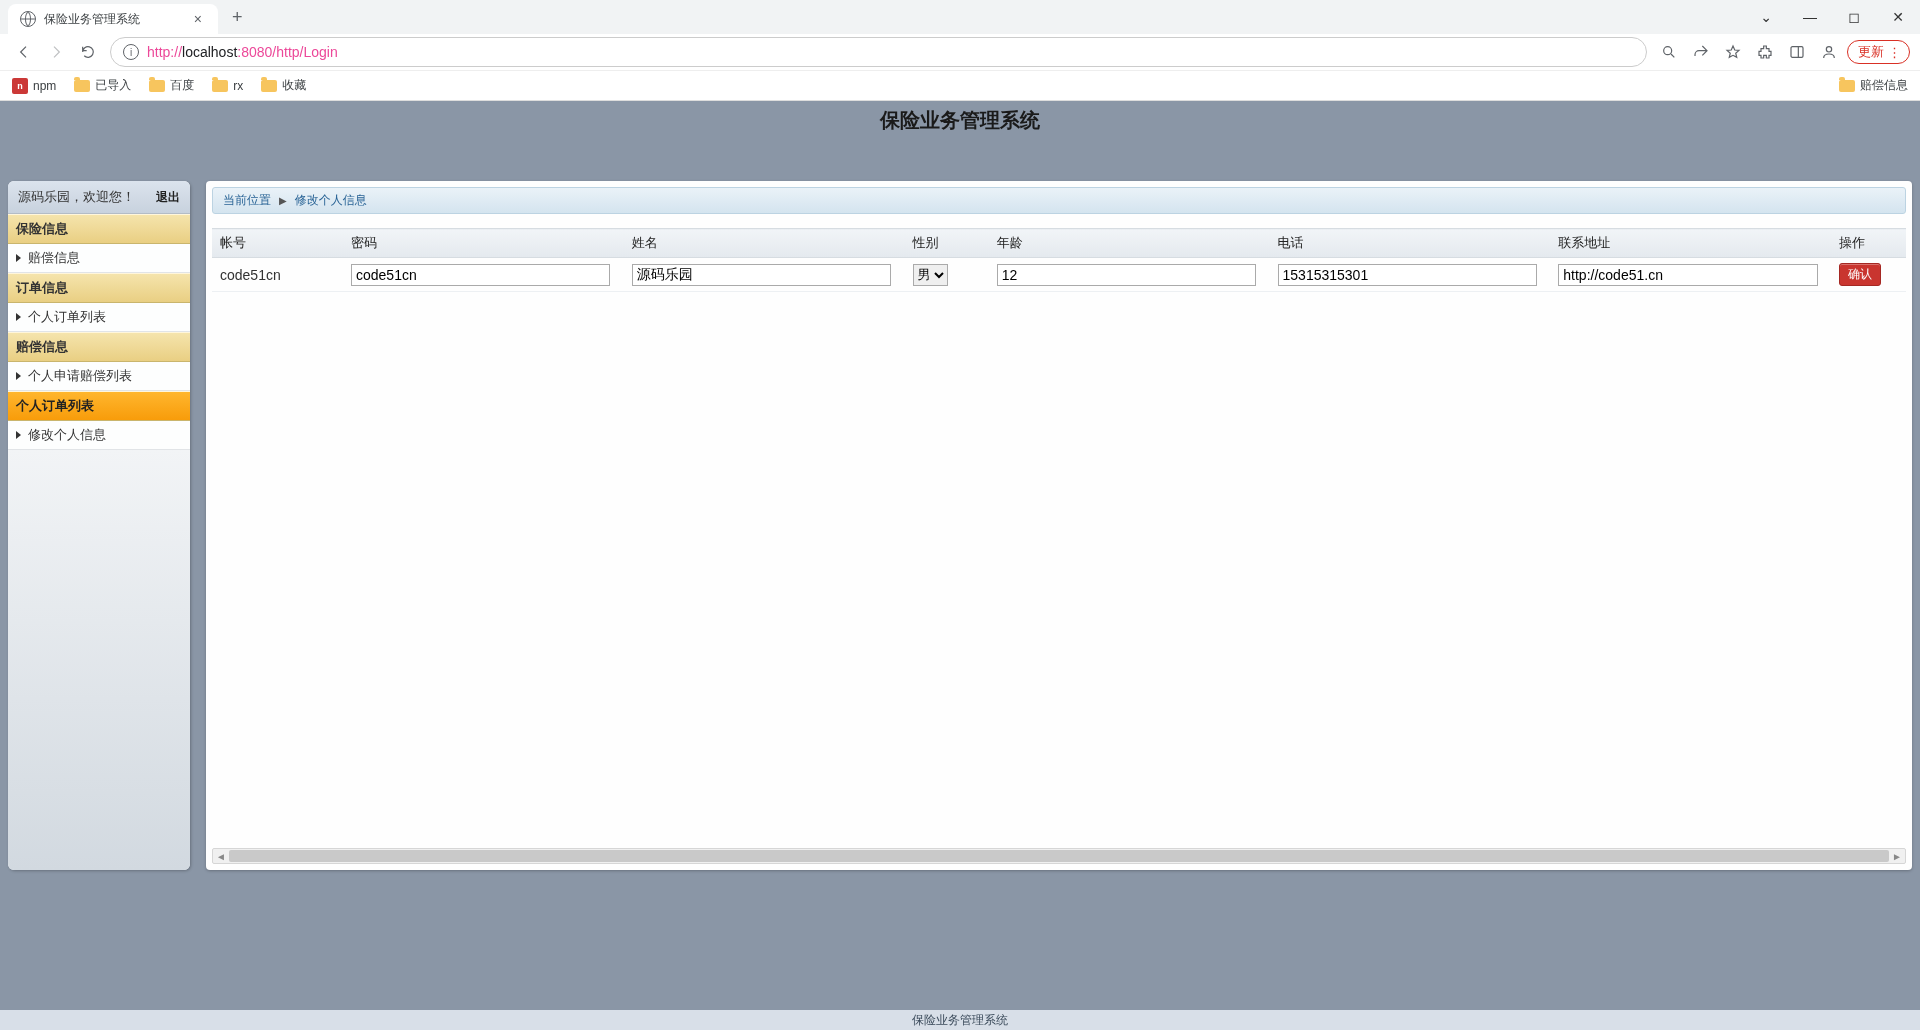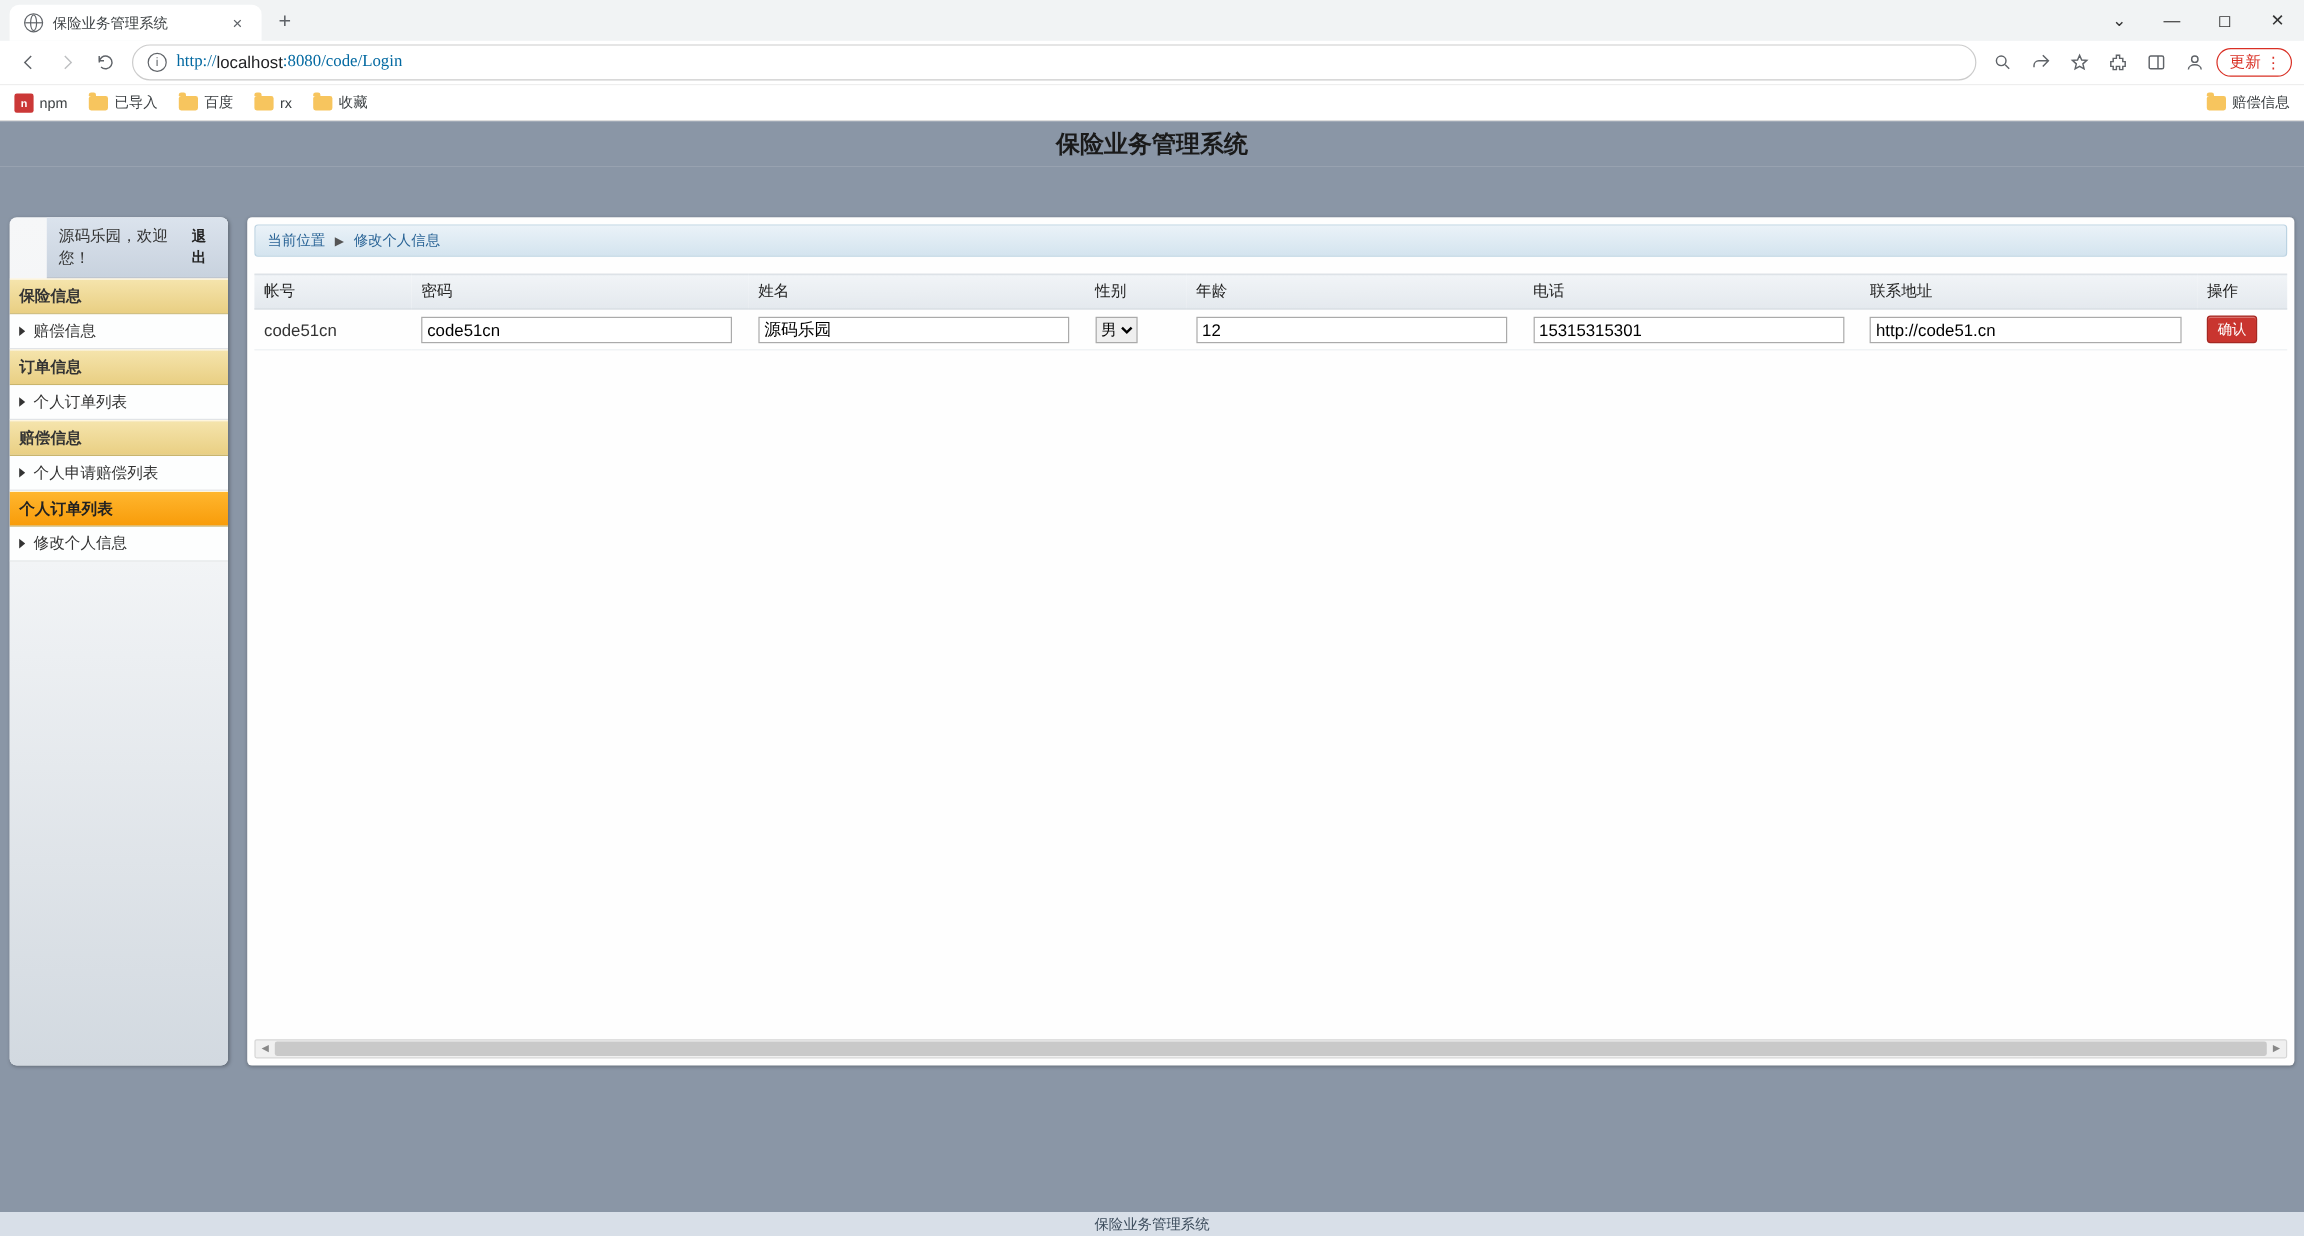--- a/index.html
+++ b/index.html
@@ -15,21 +15,21 @@
 .tab-title { font-size: 12px; color: #3c4043; flex: 1; }
 .tab-close { font-size: 14px; color: #5f6368; cursor: pointer; padding: 0 4px;}
 .new-tab { font-size: 18px; color: #5f6368; padding: 0 14px; cursor: pointer; }
 .window-controls { margin-left: auto; display: flex; align-items: center; height: 100%; }
 .window-controls span { width: 44px; height: 30px; display: inline-flex; align-items: center; justify-content: center; font-size: 14px; color: #333; cursor: pointer; }
 
 .nav-bar { display: flex; align-items: center; height: 36px; padding: 0 10px; gap: 4px; }
 .nav-btn { width: 28px; height: 28px; display: inline-flex; align-items: center; justify-content: center; color: #5f6368; cursor: pointer; border-radius: 50%; font-size: 16px;}
 .url-bar { flex: 1; display: flex; align-items: center; height: 30px; border: 1px solid #ccc; border-radius: 15px; padding: 0 12px; margin: 0 4px; font-size: 14px; }
 .url-info-icon { width: 16px; height: 16px; border: 1.5px solid #5f6368; border-radius: 50%; display: inline-flex; align-items: center; justify-content: center; font-size: 10px; margin-right: 8px; color:#5f6368;}
-.url-host-dim { color: #0369a1; font-family: Liberation Serif, serif; }
+.url-host-dim { color: #ec4899; }
 .url-host { color: #202124; }
 .update-badge { border: 1px solid #d93025; color: #d93025; border-radius: 14px; padding: 2px 10px; font-size: 13px; display: flex; align-items: center; gap: 4px; cursor: pointer;}
 .three-dots { color: #d93025; letter-spacing: -2px; }
 
 .bookmarks-bar { display: flex; align-items: center; height: 30px; padding: 0 12px; gap: 18px; border-top: 1px solid #eee;}
 .bm-item { display: inline-flex; align-items: center; gap: 5px; font-size: 12px; color: #3c4043; cursor: pointer;}
 .bm-npm { width: 16px; height: 16px; background: #cb3837; color: #fff; display: inline-flex; align-items: center; justify-content: center; font-size: 9px; font-weight: bold; border-radius: 2px;}
 .bm-folder { width: 16px; height: 12px; background: #f7c55e; border-radius: 2px; display: inline-block; position: relative; }
 .bm-folder::before { content: ""; position: absolute; top: -3px; left: 0; width: 6px; height: 3px; background: #f7c55e; border-radius: 2px 2px 0 0;}
 .bm-spacer { flex: 1; }
@@ -37,21 +37,21 @@
 
 .app-header { background: #8a96a6; height: 38px; display: flex; align-items: center; justify-content: center; }
 .app-header h1 { font-size: 20px; font-weight: bold; color: #1a1a1a; }
 
 .app-bg { background: #8a96a6; padding: 0; min-height: calc(100vh - 34px - 36px - 30px - 38px - 20px); position: relative; }
 .blank-strip { height: 42px; background: #8a96a6; }
 .layout { display: flex; align-items: stretch; gap: 16px; padding: 0 8px 8px 8px; }
 
 
 .sidebar { width: 182px; background: linear-gradient(to bottom, #f6f7f8, #e8ecef); border-radius: 6px; box-shadow: 1px 1px 3px rgba(0,0,0,0.25); overflow: hidden; }
-.welcome { background: linear-gradient(to bottom, #dbe3ed, #c8d2de); padding: 7px 10px; display: flex; align-items: center; justify-content: space-between; gap: 12px; font-size: 13px; border-bottom: 1px solid #b3bcc6; margin-left: 31px;}
+.welcome { background: linear-gradient(to bottom, #dbe3ed, #c8d2de); padding: 7px 10px; display: flex; align-items: center; justify-content: space-between; gap: 12px; font-size: 13px; border-bottom: 1px solid #b3bcc6;}
 .welcome .logout { font-weight: bold; color: #222; cursor: pointer; font-size: 12px;}
 .cat { background: linear-gradient(to bottom, #f5e4ac, #e9cf83); border-top: 1px solid #fff6dc; border-bottom: 1px solid #c9b56d; padding: 5px 8px; font-size: 13px; color: #333; font-weight: 700;}
 .cat.active { background: linear-gradient(to bottom, #ffb62e, #f89c0a); color: #222; font-weight: 600; }
 .cat-item { background: #fdfefe; border-bottom: 1px solid #e1e4e7; padding: 5px 8px 5px 20px; font-size: 13px; color: #333; cursor: pointer; position: relative;}
 .cat-item::before { content: ""; position: absolute; left: 8px; top: 50%; transform: translateY(-50%); width: 0; height: 0; border-left: 5px solid #333; border-top: 4px solid transparent; border-bottom: 4px solid transparent; }
 .sidebar-fill { background: linear-gradient(to bottom, #f2f4f6, #d2d9e0); height: 420px; }
 
 
 .main { flex: 1; background: #fefefe; border-radius: 4px; box-shadow: 0 1px 3px rgba(0,0,0,0.25); padding: 6px 6px 6px 6px; display: flex; flex-direction: column; position: relative; overflow: hidden;}
 .breadcrumb { background: linear-gradient(to bottom, #eaf2f8, #d4e4ef); border: 1px solid #bcd3e2; border-radius: 3px; padding: 4px 10px; font-size: 12px; display: flex; align-items: center; gap: 8px;}
@@ -119,21 +119,21 @@
     <span class="nav-btn">
       <svg class="ic" viewBox="0 0 24 24">
           <path d="M4 12a8 8 0 1 1 2.34 5.66M4 4v6h6"></path>
         </svg>
     </span>
     <div class="url-bar">
       <span class="url-info-icon">i</span>
       <span class="url-host-dim">http://</span>
         <span class="url-host">localhost</span>
         <span class="url-host-dim">:8080</span>
-        <span class="url-host-dim">/code/Login</span>
+        <span class="url-host-dim">/http/Login</span>
     </div>
     <span class="nav-btn">
         <svg class="ic" viewBox="0 0 24 24">
           <circle cx="10" cy="10" r="6"></circle>
           <path d="M15 15l5 5"></path>
         </svg>
       </span>
     <span class="nav-btn">
         <svg class="ic" viewBox="0 0 24 24">
           <path d="M14 3l7 7-7 7M21 10H9a6 6 0 0 0-6 6v2"></path>

